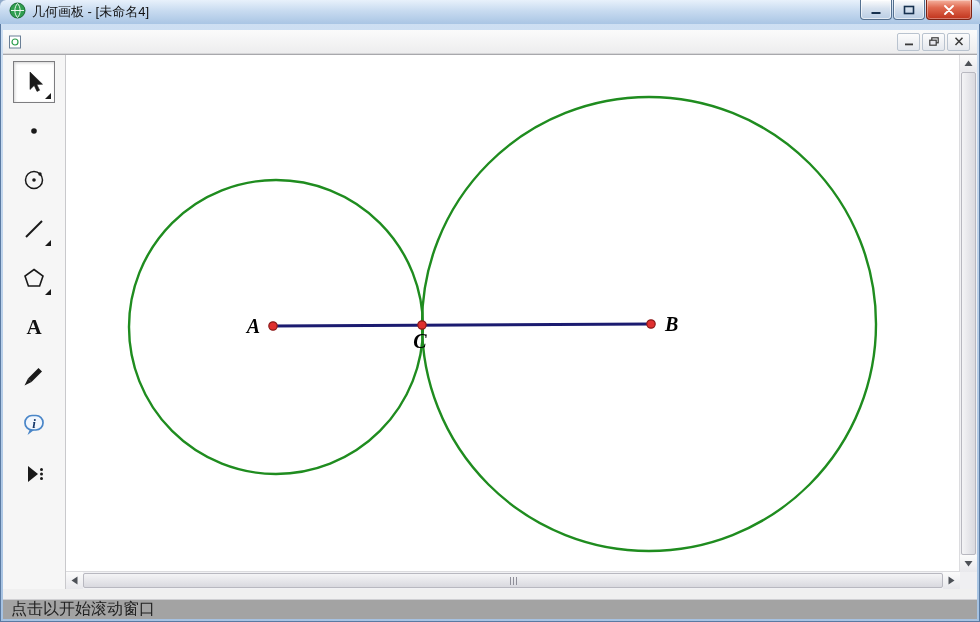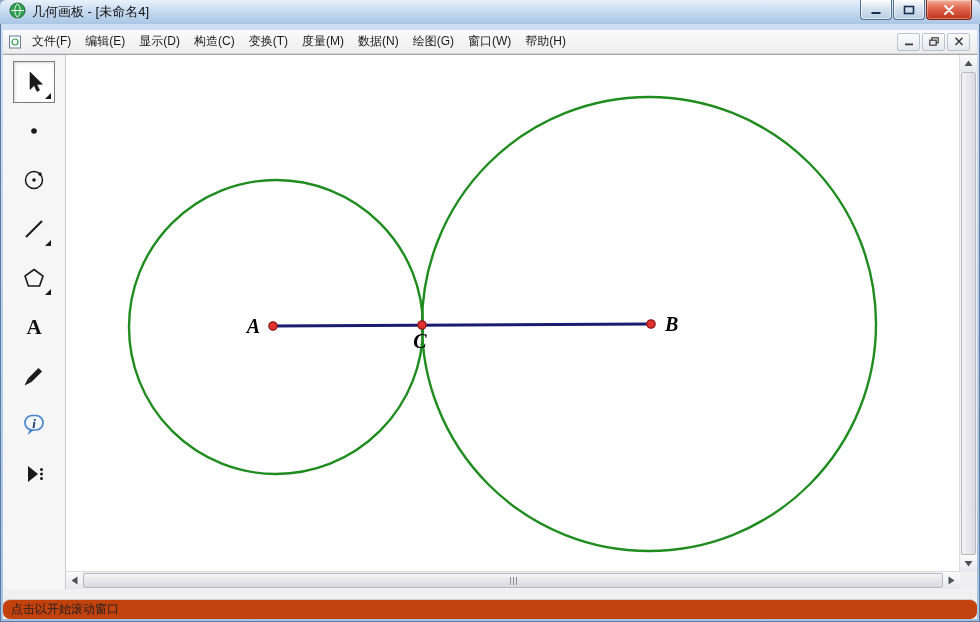--- a/index.html
+++ b/index.html
@@ -54,22 +54,22 @@
   .vscroll .scroll-btn{position:absolute;left:0;}
   .vscroll .up{top:0;}
   .vscroll .down{bottom:0;}
   .vthumb{position:absolute;top:17px;bottom:17px;left:1px;right:1px;
     background:linear-gradient(90deg,#f4f4f6,#d9d9df);border:1px solid #b8b8c0;border-radius:2px;}
   .hthumb{flex:1 1 auto;margin:1px 0;background:linear-gradient(#f4f4f6,#d9d9df);
     border:1px solid #b8b8c0;border-radius:2px;display:flex;align-items:center;
     justify-content:center;gap:2px;}
   .grip-bar{width:1px;height:8px;background:#8f8f99;}
   
-  .statusbar{flex:0 0 19px;height:19px;background:#c2410c;border-top:1px solid #cfcfd2;
-    display:flex;align-items:center;padding:0 8px;font-size:12px;color:#222;border-radius:7px;}
+  .statusbar{flex:0 0 19px;height:19px;background:#a3a3a3;border-top:1px solid #cfcfd2;
+    display:flex;align-items:center;padding:0 8px;font-size:16px;color:#222;}
 </style>
 </head>
 <body>
 
 <div class="window">
 
   <div class="titlebar">
     <span class="app-icon">
       <svg width="17" height="17" viewBox="0 0 17 17">
         <circle cx="8.5" cy="8.5" r="7.5" fill="#2f9e4f" stroke="#1b6b34" stroke-width="1"></circle>
@@ -98,32 +98,20 @@
 
   <div class="client">
 
     <div class="menubar">
       <span class="doc-icon">
         <svg width="14" height="14" viewBox="0 0 14 14">
           <rect x="1.5" y="1" width="11" height="12" fill="#ffffff" stroke="#6a7f96" stroke-width="1"></rect>
           <circle cx="7" cy="7" r="3" fill="none" stroke="#2f9e4f" stroke-width="1.2"></circle>
         </svg>
       </span>
-      <div class="menu-items">
-          <span class="menu-item">文件(F)</span>
-          <span class="menu-item">编辑(E)</span>
-          <span class="menu-item">显示(D)</span>
-          <span class="menu-item">构造(C)</span>
-          <span class="menu-item">变换(T)</span>
-          <span class="menu-item">度量(M)</span>
-          <span class="menu-item">数据(N)</span>
-          <span class="menu-item">绘图(G)</span>
-          <span class="menu-item">窗口(W)</span>
-          <span class="menu-item">帮助(H)</span>
-        </div>
       <div class="mdi-buttons">
         <div class="mdibtn">
           <svg width="10" height="9">
             <rect x="1" y="6.5" width="8" height="1.8" fill="#3a3a3a"></rect>
             </svg>
         </div>
         <div class="mdibtn">
           <svg width="10" height="9" viewBox="0 0 10 9">
             <rect x="2.8" y="0.8" width="6.4" height="5" fill="none" stroke="#3a3a3a" stroke-width="1.2"></rect>
             <rect x="0.8" y="3.2" width="6.4" height="5" fill="#e8e8ee" stroke="#3a3a3a" stroke-width="1.2"></rect>

